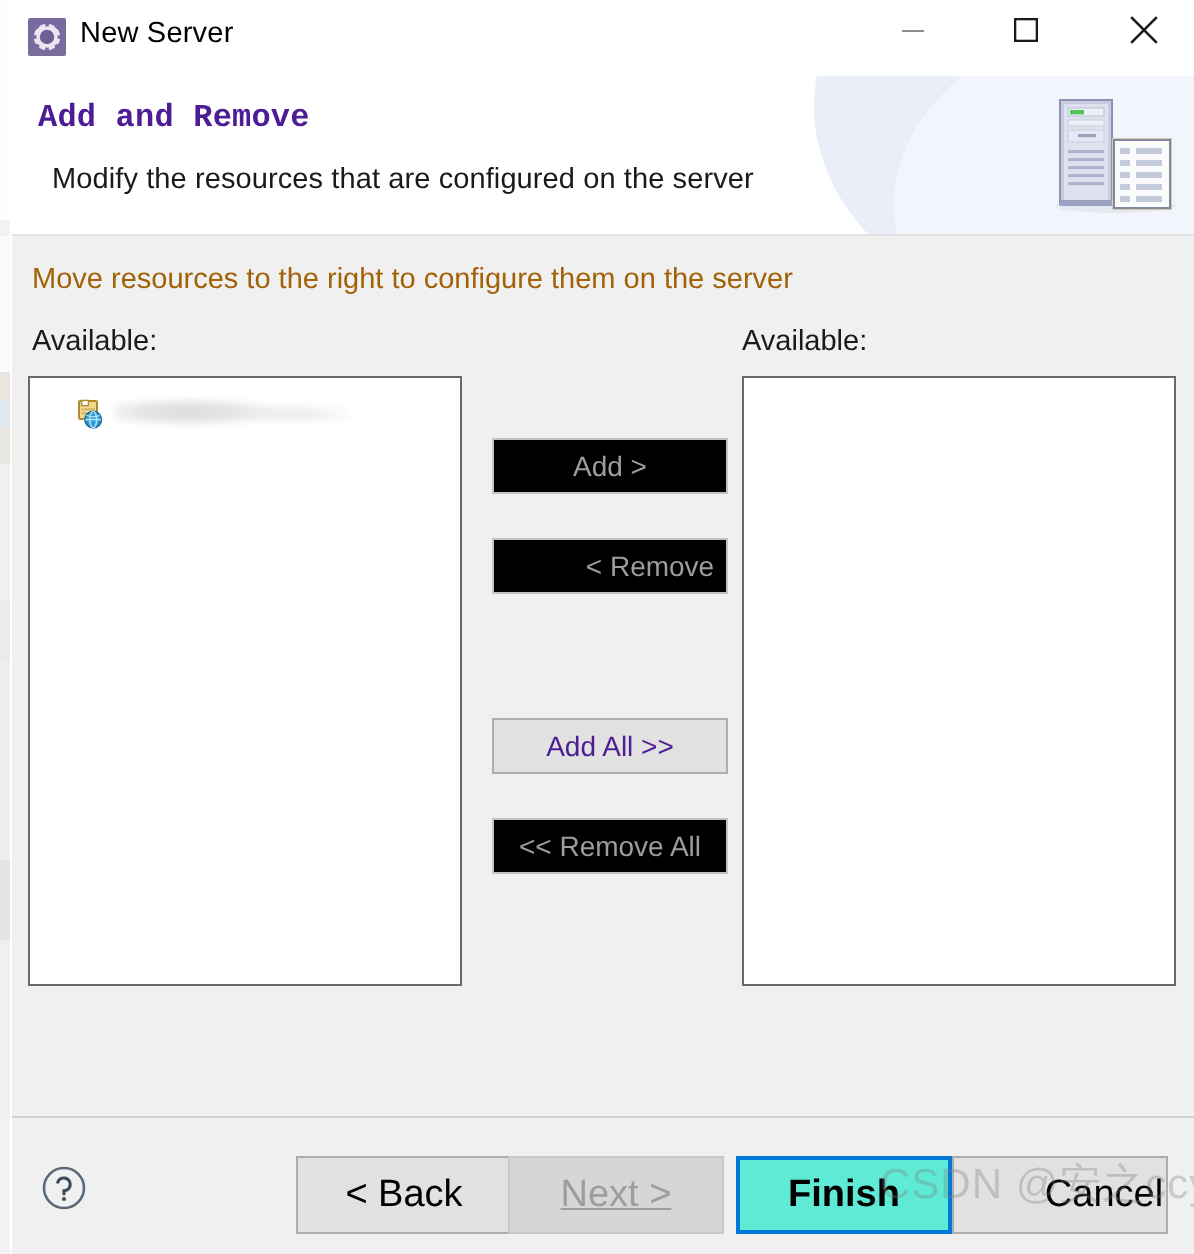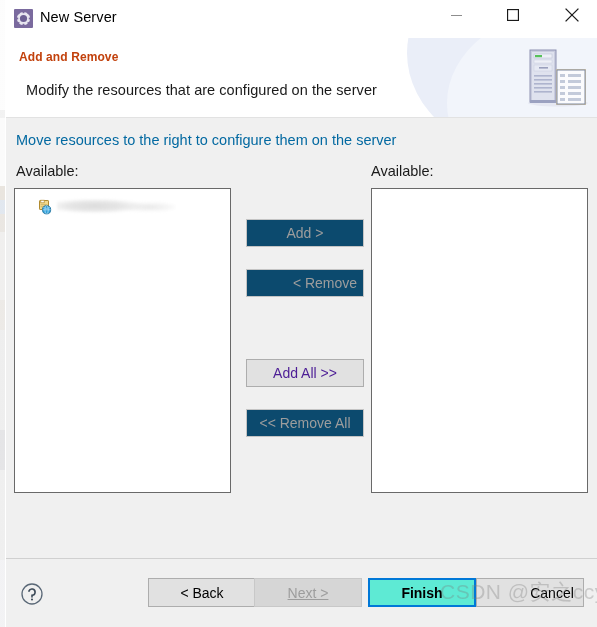--- a/index.html
+++ b/index.html
@@ -123,24 +123,25 @@
     top: -30px;
     width: 250px;
     height: 190px;
     border-radius: 50%;
     background: #f2f5fb;
   }
   .header-title {
     position: absolute;
     left: 13px;
     top: 12px;
-    font-size: 12px;
+    font-size: 16px;
     font-weight: bold;
-    color: #c2410c;
+    color: #4c1d95;
     letter-spacing: 0.1px;
+    font-family: Liberation Mono, monospace;
   }
   .header-sub {
     position: absolute;
     left: 20px;
     top: 44px;
     font-size: 14.5px;
     color: #1a1a1a;
     letter-spacing: 0.05px;
   }
   .header-art {
@@ -166,21 +167,21 @@
     top: 118px;
     width: 591px;
     height: 440px;
     background: #f0f0f0;
   }
   .instruction {
     position: absolute;
     left: 10px;
     top: 14px;
     font-size: 14.5px;
-    color: #0369a1;
+    color: #a16207;
   }
   .label-available {
     position: absolute;
     left: 10px;
     top: 45px;
     font-size: 14.5px;
     color: #1a1a1a;
   }
   .label-configured {
     position: absolute;
@@ -237,21 +238,21 @@
     background: #e1e1e1;
     color: #4c1d95;
     display: flex;
     align-items: center;
     justify-content: center;
     cursor: default;
     box-sizing: border-box;
   }
   .xfer-btn.disabled {
     color: #9d9d9d;
-    background: #0c4a6e;
+    background: #000000;
     border-color: #c4c4c4;
   }
   .xfer-add { top: 101px; }
   .xfer-remove { top: 151px; padding-left: 40px; }
   .xfer-addall { top: 241px; }
   .xfer-removeall { top: 291px; }
 
   
   .bottom-rule {
     position: absolute;
@@ -274,22 +275,22 @@
     left: 14px;
     top: 23px;
     width: 24px;
     height: 24px;
     cursor: default;
   }
   .nav-btn {
     position: absolute;
     top: 19px;
     width: 108px;
-    height: 29px;
-    font-size: 14px;
+    height: 39px;
+    font-size: 19px;
     font-family: "Liberation Sans", sans-serif;
     border: 1px solid #adadad;
     background: #e1e1e1;
     color: #000000;
     display: flex;
     align-items: center;
     justify-content: center;
     cursor: default;
     box-sizing: border-box;
   }

